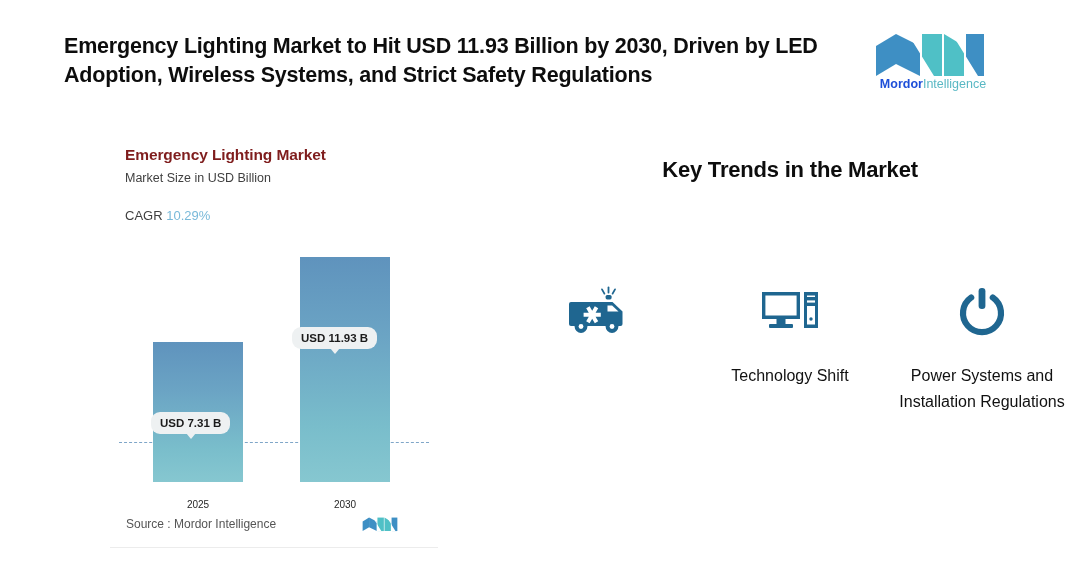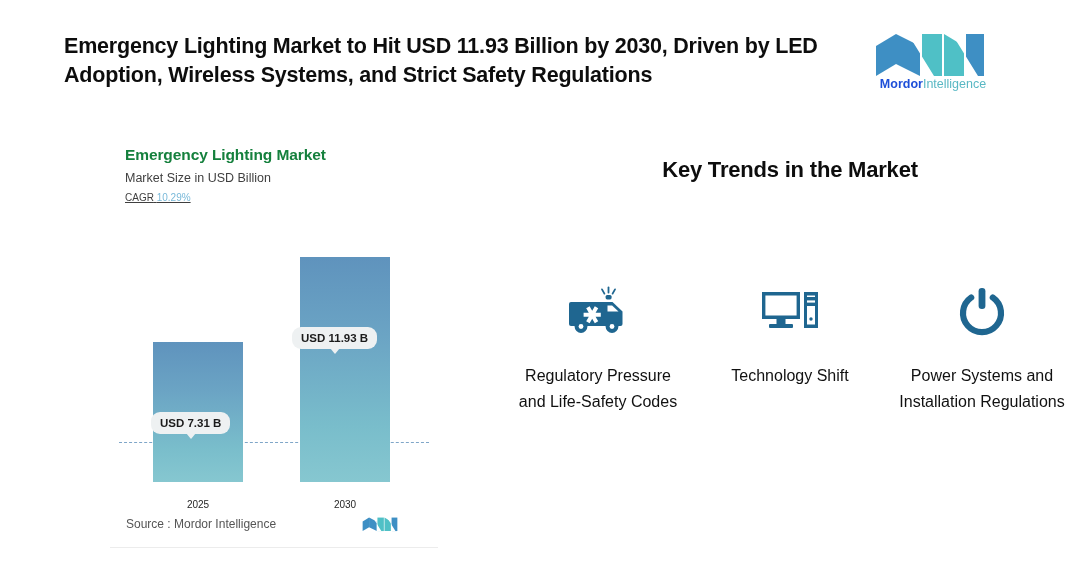--- a/index.html
+++ b/index.html
@@ -67,40 +67,39 @@
     width: 340px;
     height: 440px;
     background: #ffffff;
   }
   .chart-title {
     position: absolute;
     left: 21px;
     top: 24px;
     font-size: 15.5px;
     font-weight: bold;
-    color: #15803d;
+    color: #7f1d1d;
     letter-spacing: -0.1px;
     white-space: nowrap;
   }
   .chart-subtitle {
     position: absolute;
     left: 21px;
     top: 49px;
     font-size: 12.5px;
     color: #3f3f3f;
     white-space: nowrap;
   }
   .chart-cagr {
     position: absolute;
     left: 21px;
-    top: 70px;
-    font-size: 10px;
+    top: 86px;
+    font-size: 13px;
     color: #3f3f3f;
     white-space: nowrap;
-    text-decoration: underline;
   }
   .chart-cagr .cagr-val {
     color: #79b9d9;
   }
 
   
   .plot {
     position: absolute;
     left: 0;
     top: 100px;
@@ -317,21 +316,20 @@
             <path d="M36 16 h8.5 l10 9.5 V38 a2 2 0 0 1 -2 2 H36 z"></path>
             <path d="M39.5 19.5 h4.6 l6.4 6 h-11 z" fill="#ffffff"></path>
             <circle cx="13" cy="40.5" r="6.4"></circle>
             <circle cx="44" cy="40.5" r="6.4"></circle>
             <circle cx="13" cy="40.5" r="2.4" fill="#ffffff"></circle>
             <circle cx="44" cy="40.5" r="2.4" fill="#ffffff"></circle>
             <path d="M18.2 22.2 l3.4 -2 2.6 4.5 2.6 -4.5 3.4 2 -2.6 4.5 h5.2 v4 h-5.2 l2.6 4.5 -3.4 2 -2.6 -4.5 -2.6 4.5 -3.4 -2 2.6 -4.5 h-5.2 v-4 h5.2 z" fill="#ffffff"></path>
           </g>
         </svg>
       </div>
-      <div class="trend-label">Regulatory Pressure and Life-Safety Codes</div>
     </div>
 
     <div class="trend-col">
       <div class="trend-icon">
         <svg width="60" height="50" viewBox="0 0 60 50">
           <g fill="#1f6690">
             <path d="M2 6 h38 v27 H2 z M5.4 9.4 v20.2 h31.2 V9.4 z"></path>
             <rect x="16.5" y="33" width="9" height="5"></rect>
             <rect x="9" y="38" width="24" height="4" rx="1"></rect>
             <path d="M44 6 h14 v36 H44 z M47 9.4 v29.2 h8 V9.4 z"></path>

